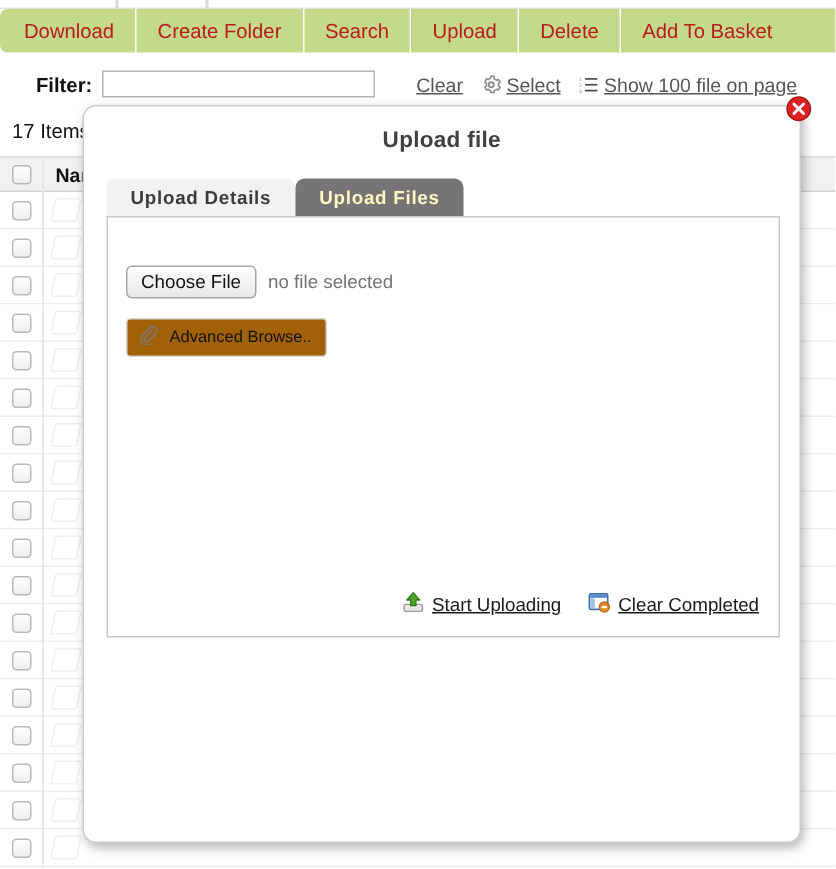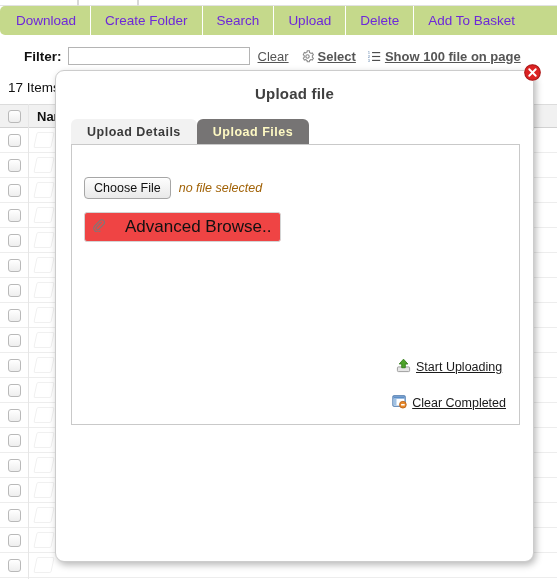--- a/index.html
+++ b/index.html
@@ -49,21 +49,21 @@
     border-radius: 5px 0 0 5px;
     display: flex;
     align-items: stretch;
     box-sizing: border-box;
   }
   .toolbar .tb-item {
     display: flex;
     align-items: center;
     padding: 0 14px;
     font-size: 13.5px;
-    color: #6d28d9;
+    color: #b91c1c;
     border-right: 1px solid #ffffff;
     white-space: nowrap;
     cursor: pointer;
     box-sizing: border-box;
   }
   .toolbar .tb-item:first-child { padding-left: 16px; }
   .toolbar .tb-item:last-child { border-right: none; }
 
   
   .filter-row {
@@ -86,33 +86,32 @@
     width: 182px;
     height: 18px;
     border: 1px solid #b4b4b4;
     background: #fff;
     font-family: "Liberation Sans", sans-serif;
     font-size: 12px;
     padding: 0 3px;
     box-sizing: border-box;
   }
   .filter-link {
-    margin-left: 8px;
+    margin-left: 28px;
     color: #555;
     text-decoration: underline;
     font-size: 13px;
     cursor: pointer;
     white-space: nowrap;
   }
   .filter-ico-wrap {
     display: inline-flex;
     align-items: center;
     margin-left: 12px;
     white-space: nowrap;
-    font-weight: bold;
   }
   .filter-ico-wrap .filter-link { margin-left: 4px; }
 
   
   .gear-ico { width: 13px; height: 13px; display:inline-block; }
   .list-ico { width: 13px; height: 13px; display:inline-block; }
 
   
   .item-count {
     position: absolute;
@@ -282,48 +281,46 @@
     border-radius: 4px;
     background: linear-gradient(#fdfdfd, #e9e9e9);
     padding: 3px 9px;
     font-size: 12.5px;
     color: #111;
     cursor: pointer;
     box-shadow: 0 1px 0 rgba(255,255,255,0.8) inset;
   }
   .no-file-text {
     font-size: 12.5px;
-    color: #a16207;
+    color: #737373;
     margin-left: 8px;
-    font-style: italic;
   }
   .adv-browse-btn {
     position: absolute;
     top: 67px;
     left: 12px;
     border: 1px solid #d4d4d4;
-    background: #ef4444;
+    background: #a16207;
     border-radius: 3px;
     padding: 4px 9px 4px 7px;
-    font-size: 17px;
+    font-size: 11px;
     color: #111;
     display: flex;
     align-items: center;
-    gap: 20px;
+    gap: 8px;
     cursor: pointer;
   }
 
   .actions {
     position: absolute;
     bottom: 12px;
     right: 13px;
     display: flex;
     align-items: center;
     gap: 18px;
-    flex-direction: column;
   }
   .action-link {
     display: flex;
     align-items: center;
     gap: 5px;
     font-size: 12.5px;
     color: #1a1a1a;
     cursor: pointer;
   }
   .action-link .txt { text-decoration: underline; }

